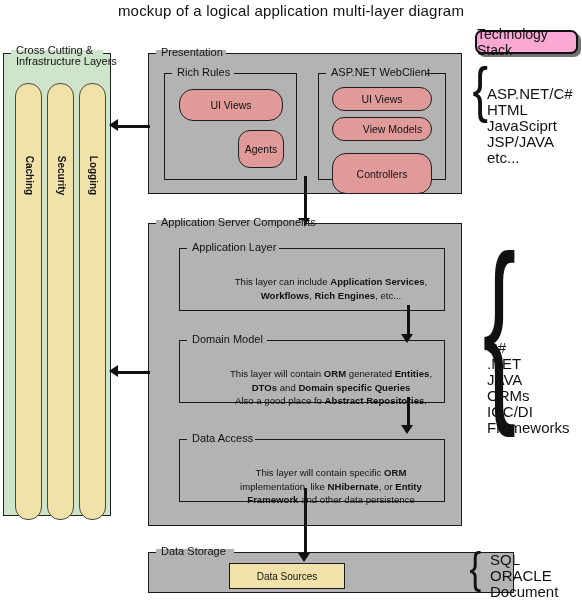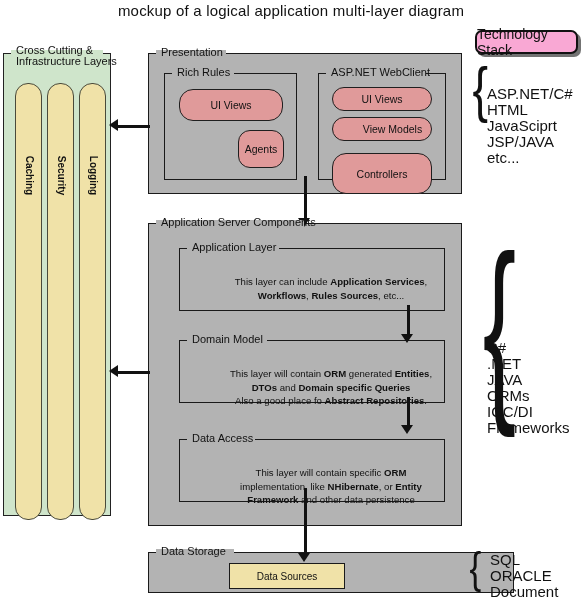--- a/index.html
+++ b/index.html
@@ -187,21 +187,21 @@
 
   <div class="gbox" id="appserver">
     <div class="gbox-body"></div>
     <div class="gbox-mask" style="width:148px;"></div>
     <div class="gbox-label">Application Server Components</div>
 
     <div class="gbox layer" style="left:31px;top:25px;width:266px;height:70px;">
       <div class="gbox-body"></div>
       <div class="gbox-mask" style="width:92px;"></div>
       <div class="gbox-label">Application Layer</div>
-      <div class="layer-text" id="applayer-text">This layer can include <b>Application Services</b>,<br><b>Workflows</b>, <b>Rules Sources</b>, etc...</div>
+      <div class="layer-text" id="applayer-text">This layer can include <b>Application Services</b>,<br><b>Workflows</b>, <b>Rich Engines</b>, etc...</div>
     </div>
 
     <div class="gbox layer" style="left:31px;top:117px;width:266px;height:70px;">
       <div class="gbox-body"></div>
       <div class="gbox-mask" style="width:80px;"></div>
       <div class="gbox-label">Domain Model</div>
       <div class="layer-text" id="domain-text">This layer will contain <b>ORM</b> generated <b>Entities</b>,<br><b>DTOs</b> and <b>Domain specific Queries</b><br>Also a good place fo <b>Abstract Repositories</b>.</div>
     </div>
 
     <div class="gbox layer" style="left:31px;top:216px;width:266px;height:70px;">

